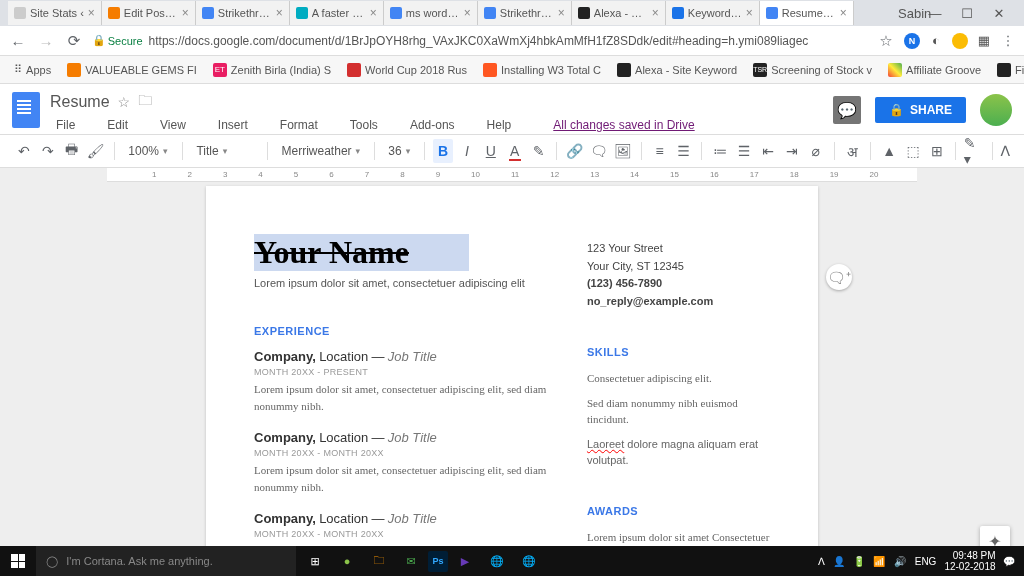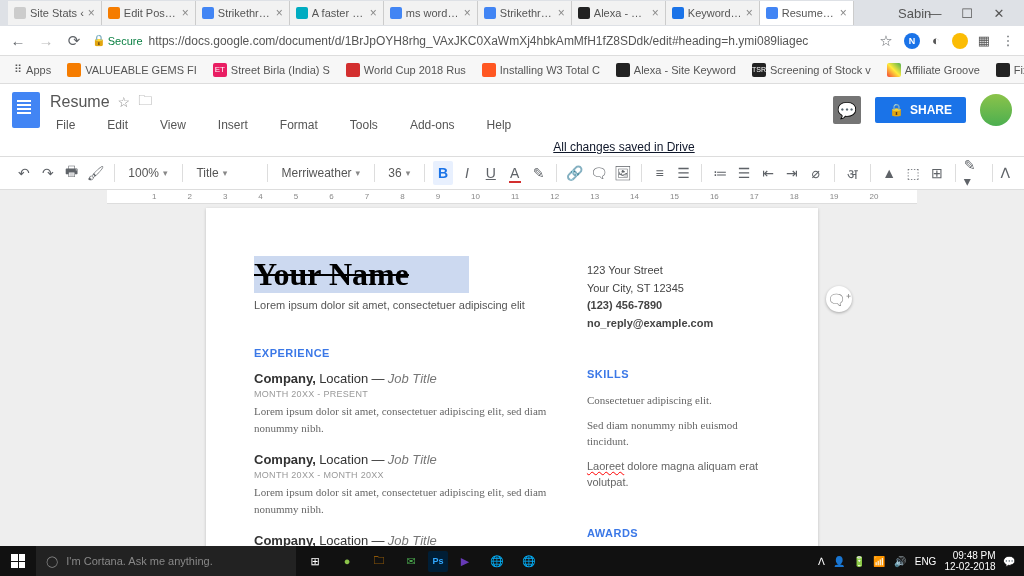--- a/index.html
+++ b/index.html
@@ -28,21 +28,21 @@
 
 .docs-header { background: #fff; padding: 6px 12px 0 12px; display: flex; align-items: flex-start; gap: 10px; }
 .docs-logo { width: 28px; height: 36px; background: #4285f4; border-radius: 2px; position: relative; margin-top:2px; }
 .docs-logo:before { content:''; position:absolute; left:5px; top:8px; width:14px; height:2px; background:#fff; box-shadow: 0 4px 0 #fff, 0 8px 0 #fff, 0 12px 0 #fff; }
 .doc-title-area { flex: 1; }
 .doc-title-row { display: flex; align-items: center; gap: 8px; }
 .doc-title { font-size: 16px; color: #555; }
 .star-icon, .folder-icon { color: #888; font-size: 14px; }
 .menu-bar { display: flex; gap: 20px; font-size: 12px; color: #555; margin-top: 2px; }
 .menu-bar span { padding: 2px 6px; }
-.changes-saved { color: #0f172a; text-decoration: underline; margin-left: 10px; margin-top: 22px; }
+.changes-saved { color: #701a75; text-decoration: underline; margin-left: 10px; }
 .header-right { display: flex; align-items: center; gap: 14px; padding-top:4px; }
 .comments-btn { width: 28px; height: 28px; background: #757575; border-radius: 2px; color: #fff; display: flex; align-items: center; justify-content: center; font-size: 16px; }
 .share-btn { background: #1a73e8; color: #fff; padding: 6px 14px; border-radius: 2px; font-size: 12px; font-weight: bold; display: flex; align-items: center; gap: 6px; }
 .avatar { width: 32px; height: 32px; border-radius: 50%; background: linear-gradient(#8bc34a,#4caf50); }
 
 .toolbar { height: 34px; border-top: 1px solid #ddd; border-bottom: 1px solid #ddd; display: flex; align-items: center; padding: 0 14px; gap: 4px; background:#fff; }
 .tb-btn { width: 24px; height: 24px; display: flex; align-items: center; justify-content: center; color: #5f6368; font-size: 14px; border-radius: 2px; }
 .tb-sep { width: 1px; height: 18px; background: #ddd; margin: 0 4px; }
 .tb-select { font-size: 12px; color: #555; padding: 2px 6px; display: flex; align-items: center; gap: 4px; }
 .tb-select:after { content: '▾'; font-size: 9px; color: #888; }
@@ -162,21 +162,21 @@
   <div class="bm">
       <span>⠿</span>
       <span>Apps</span>
     </div>
   <div class="bm">
       <span class="bm-icon" style="background:#f57c00"></span>
       <span>VALUEABLE GEMS FI</span>
     </div>
   <div class="bm">
       <span class="bm-icon" style="background:#e91e63;color:#fff;font-size:8px;display:flex;align-items:center;justify-content:center">ET</span>
-      <span>Street Birla (India) S</span>
+      <span>Zenith Birla (India) S</span>
     </div>
   <div class="bm">
       <span class="bm-icon" style="background:#d32f2f"></span>
       <span>World Cup 2018 Rus</span>
     </div>
   <div class="bm">
       <span class="bm-icon" style="background:#ff5722"></span>
       <span>Installing W3 Total C</span>
     </div>
   <div class="bm">

